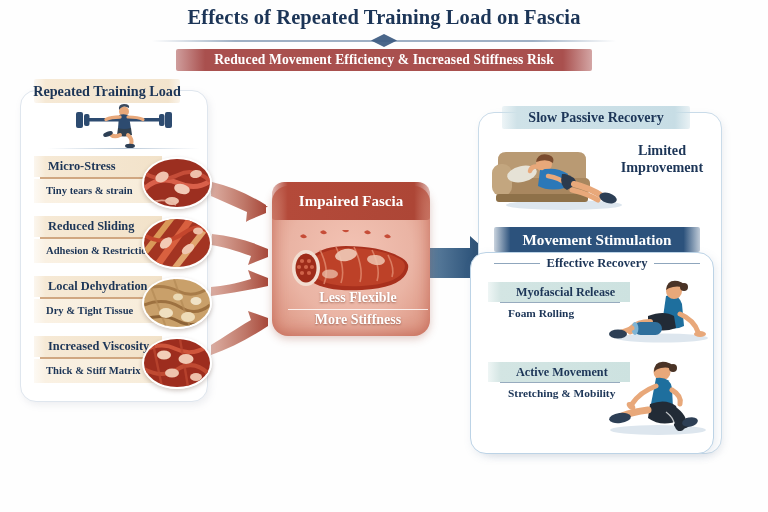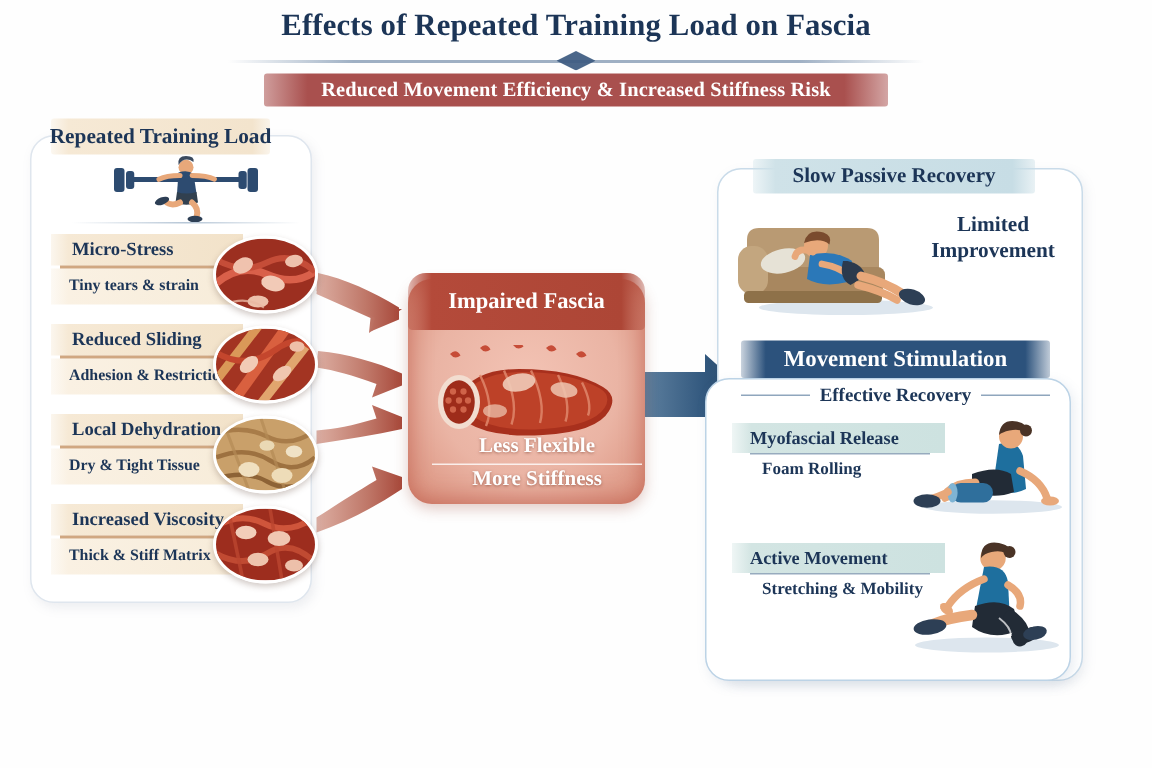--- a/index.html
+++ b/index.html
@@ -279,21 +279,21 @@
     font-weight: bold;
     font-size: 12.6px;
     color: #1c3557;
     white-space: nowrap;
   }
 
   .remedy { position: absolute; left: 488px; width: 224px; }
   .remedy-band {
     width: 142px; height: 20px;
     display: flex; align-items: center;
-    padding-left: 12px; box-sizing: border-box;
+    padding-left: 28px; box-sizing: border-box;
     background: linear-gradient(to right, rgba(209,229,227,.35) 0%, #d3e5e3 9%, #cde2e0 100%);
     font-family: "Liberation Serif", serif;
     font-weight: bold; font-size: 12.2px; color: #1c3557;
     white-space: nowrap;
   }
   .remedy-rule {
     width: 120px; height: 1.4px;
     margin-left: 12px;
     background: #7d96ae;
     opacity: .8;

